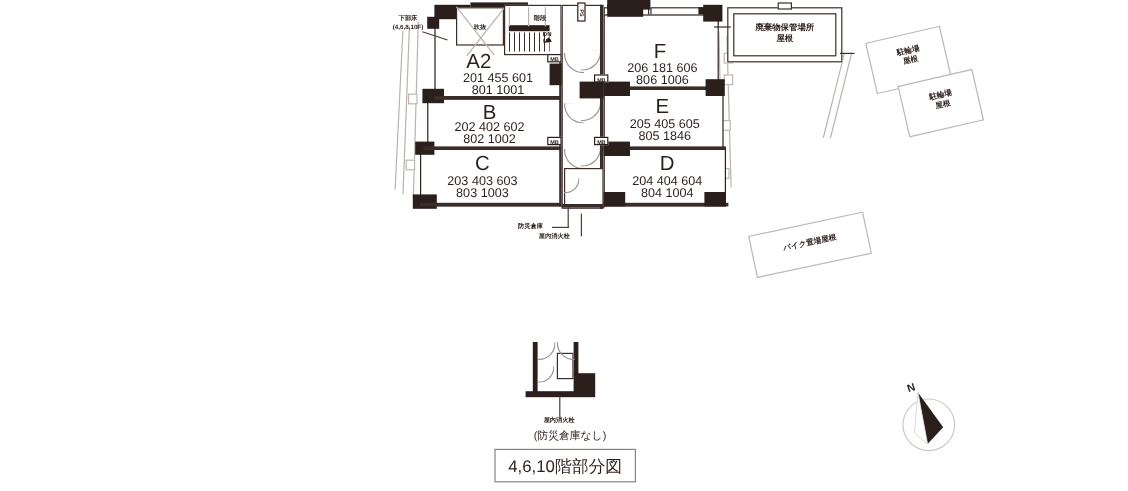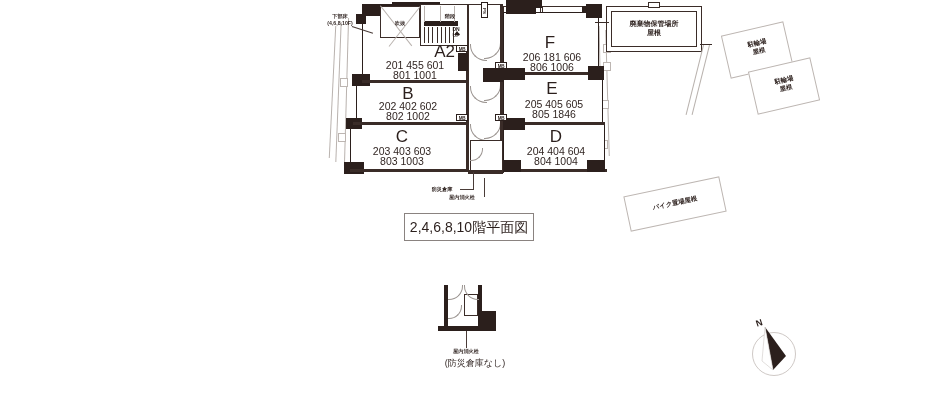--- a/index.html
+++ b/index.html
@@ -222,21 +222,21 @@
     <div class="abs line-light" style="left:104px; top:6px; width:1px; height:16px;"></div>
     <div class="abs line-light" style="left:120px; top:6px; width:1px; height:16px;"></div>
     <div class="abs line-light" style="left:134px; top:6px; width:1px; height:16px;"></div>
     <div class="abs tiny-jp" style="left:118px; top:13px; width:24px;">階段</div>
     <div class="abs dnup" style="left:129px; top:27px; width:14px;">DN</div>
     <div class="abs dnup" style="left:129px; top:33px; width:14px;">UP</div>
     <div class="abs" style="left:134px; top:31px; width:0; height:0;
                 border-left:3px solid transparent; border-right:3px solid transparent;
                 border-bottom:4px solid #2b1f1c;"></div>
 
-    <div class="abs unit-letter" style="left:55px; top:43px; width:80px;text-align:right;">A2</div>
+    <div class="abs unit-letter" style="left:39px; top:43px; width:80px;">A2</div>
     <div class="abs unit-nums" style="left:45px; top:60px; width:100px;">201 455 601</div>
     <div class="abs unit-nums" style="left:45px; top:70px; width:100px;">801 1001</div>
 
     <div class="abs unit-letter" style="left:48px; top:85px; width:80px;">B</div>
     <div class="abs unit-nums" style="left:38px; top:101px; width:100px;">202 402 602</div>
     <div class="abs unit-nums" style="left:38px; top:111px; width:100px;">802 1002</div>
 
     <div class="abs unit-letter" style="left:42px; top:128px; width:80px;">C</div>
     <div class="abs unit-nums" style="left:32px; top:146px; width:100px;">203 403 603</div>
     <div class="abs unit-nums" style="left:32px; top:156px; width:100px;">803 1003</div>
@@ -354,21 +354,20 @@
   <div class="abs dash-box" style="left:626px; top:186px; width:98px; height:36px; transform:rotate(-12deg);"></div>
   <div class="abs rot-label" style="left:630px; top:199px; width:90px; transform:rotate(-12deg);">バイク置場屋根</div>
 
   <div class="abs tiny-jp" style="left:424px; top:186px; width:36px;">防災倉庫</div>
   <div class="abs leader" style="left:460px; top:189px; width:14px; height:1px;"></div>
   <div class="abs leader" style="left:473px; top:172px; width:1px; height:18px;"></div>
 
   <div class="abs tiny-jp" style="left:440px; top:194px; width:44px;">屋内消火栓</div>
   <div class="abs leader" style="left:484px; top:178px; width:1px; height:19px;"></div>
 
-  <div class="abs caption-box" style="left:404px; top:213px; width:130px; height:28px;">2,4,6,8,10階平面図</div>
 
   <div class="abs" style="left:430px; top:285px; width:90px; height:55px;">
 
     <div class="abs wall-heavy" style="left:14px; top:0px; width:4px; height:44px;"></div>
 
     <div class="abs wall-heavy" style="left:48px; top:0px; width:4px; height:30px;"></div>
 
     <div class="abs wall-heavy" style="left:8px; top:41px; width:58px; height:5px;"></div>
 
     <div class="abs wall-heavy" style="left:48px; top:26px; width:18px; height:16px;"></div>
@@ -385,20 +384,21 @@
     <div class="abs" style="left:18px; top:20px; width:13px; height:13px;
                 border-right:1px solid #9b9490; border-bottom:1px solid #9b9490;
                 border-bottom-right-radius:13px;"></div>
   </div>
 
   <div class="abs leader" style="left:466px; top:331px; width:1px; height:17px;"></div>
   <div class="abs tiny-jp" style="left:444px; top:348px; width:44px;">屋内消火栓</div>
 
   <div class="abs note-text" style="left:420px; top:358px; width:110px;">(防災倉庫なし)</div>
 
+  <div class="abs caption-box" style="left:412px; top:374px; width:118px; height:28px;">4,6,10階部分図</div>
 
   <div class="abs" style="left:752px; top:332px; width:44px; height:44px;">
     <div class="abs" style="left:0; top:0; width:42px; height:42px; border:1px solid #cfc9c6; border-radius:50%;"></div>
     <svg class="abs" style="left:0; top:-7px;" width="44" height="52" viewBox="0 0 44 52">
       <polygon points="13,2 21,45 34,31" fill="#2b1f1c"></polygon>
       <polygon points="13,2 21,45 10,36" fill="#ffffff" stroke="#cfc9c6" stroke-width="0.6"></polygon>
     </svg>
     <div class="abs compass-n" style="left:4px; top:-14px; transform:rotate(-18deg);">N</div>
   </div>
 

